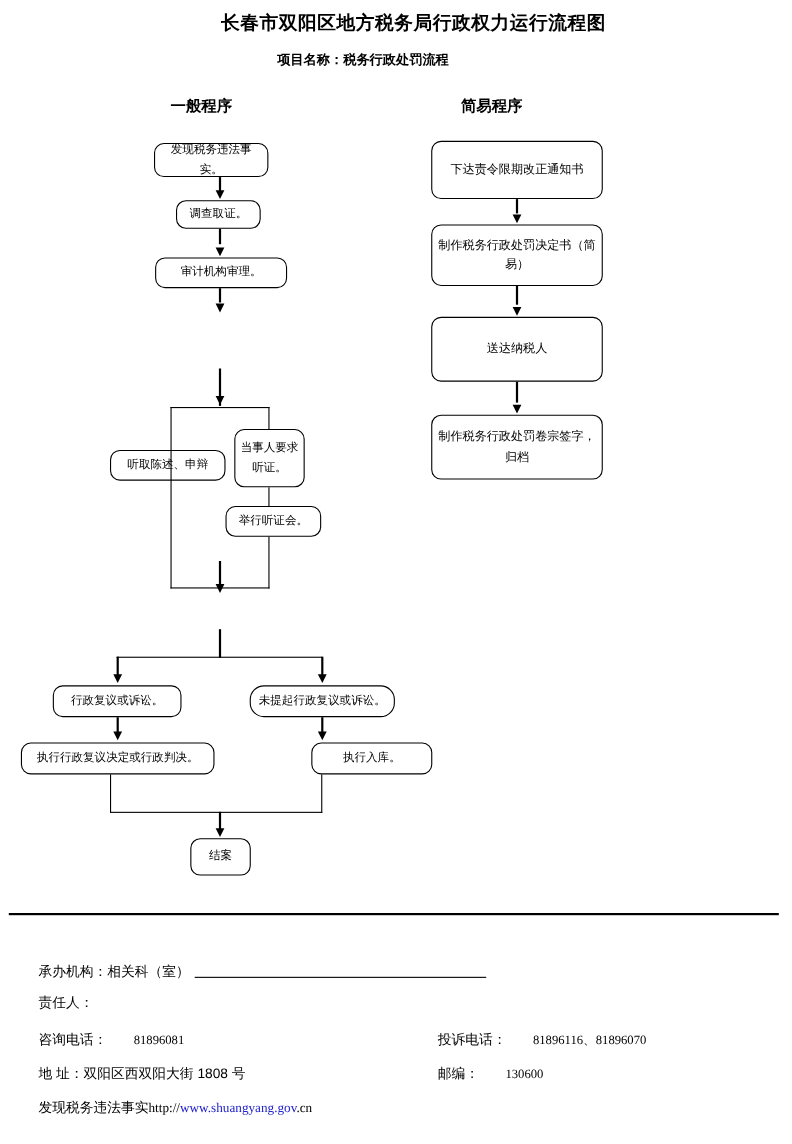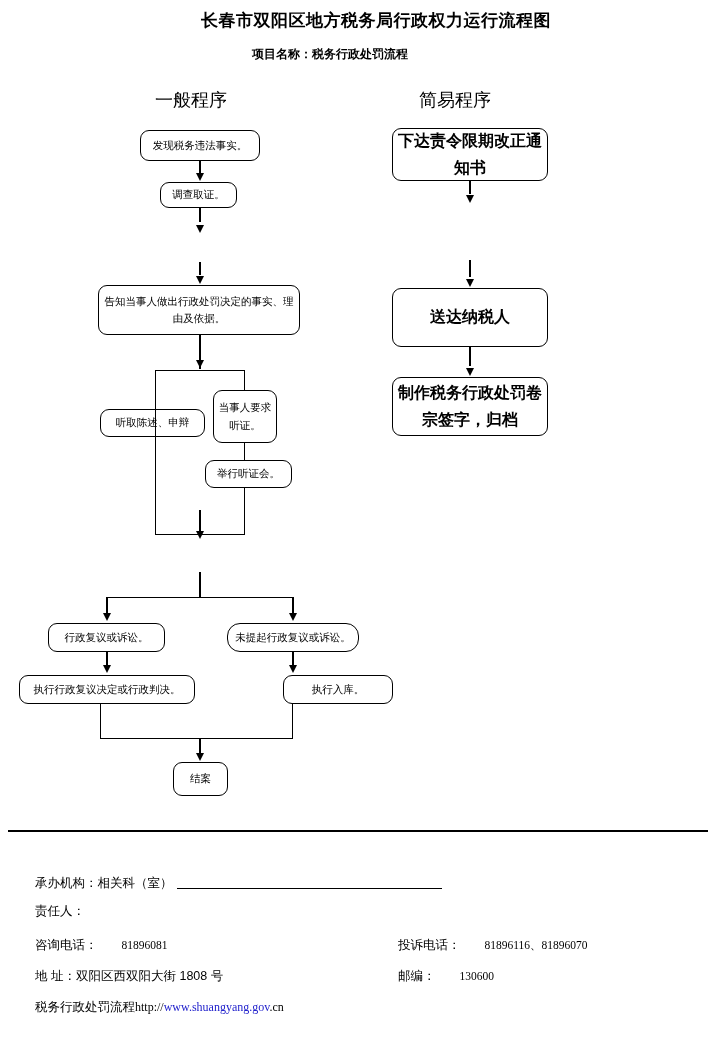--- a/index.html
+++ b/index.html
@@ -35,43 +35,43 @@
   .project-name {
     position: absolute;
     left: 0; top: 46px;
     width: 660px;
     text-align: center;
     font-size: 12px;
     font-weight: bold;
   }
   .col-heading {
     position: absolute;
-    font-size: 18px;
-    font-weight: normal;
+    font-size: 14px;
+    font-weight: bold;
   }
   .col-heading.left  { left: 155px; top: 88px; }
   .col-heading.right { left: 419px; top: 88px; }
 
   
   .node {
     position: absolute;
     box-sizing: border-box;
     border: 1.3px solid #000;
     border-radius: 9px;
     background: #fff;
     display: flex;
     align-items: center;
     justify-content: center;
     text-align: center;
     font-size: 10.5px;
     line-height: 1.65;
     padding: 2px 4px;
     font-family: "Liberation Sans", "DejaVu Sans", sans-serif;
   }
-  .node.big { font-size: 16px; font-weight: bold; }
+  .node.big { font-size: 11px; }
 
   
   .ln {
     position: absolute;
     background: #000;
   }
   .ln.v { width: 1.6px; }
   .ln.h { height: 1.6px; }
   .ln.thin.v { width: 1.2px; }
   .ln.thin.h { height: 1.2px; }
@@ -117,46 +117,47 @@
 </head>
 <body>
 
 <div class="page">
 
   <div class="doc-title">长春市双阳区地方税务局行政权力运行流程图</div>
   <div class="project-name">项目名称：税务行政处罚流程</div>
   <div class="col-heading left">一般程序</div>
   <div class="col-heading right">简易程序</div>
 
-  <div class="node" style="left:140px; top:130px; width:120px; height:31px;">发现税务违法事实。</div>
+  <div class="node" style="left:140px; top:130px; width:104px; height:31px;">发现税务违法事实。</div>
 
   <div class="node" style="left:160px; top:182px; width:77px; height:26px;">调查取证。</div>
 
-
-  <div class="node" style="left:98px; top:285px; width:202px; height:50px;">告知当事人做出行政处罚决定的事实、理由及依据。</div>
+  <div class="node" style="left:141px; top:234px; width:120px; height:28px;">审计机构审理。</div>
+
 
   <div class="node" style="left:100px; top:409px; width:105px; height:28px;">听取陈述、申辩</div>
 
   <div class="node" style="left:213px; top:390px; width:64px; height:53px;">当事人要求听证。</div>
 
   <div class="node" style="left:205px; top:460px; width:87px; height:28px;">举行听证会。</div>
 
 
   <div class="node" style="left:48px; top:623px; width:117px; height:29px;">行政复议或诉讼。</div>
 
   <div class="node" style="left:227px; top:623px; width:132px; height:29px;border-radius:13px;">未提起行政复议或诉讼。</div>
 
   <div class="node" style="left:19px; top:675px; width:176px; height:29px;">执行行政复议决定或行政判决。</div>
 
   <div class="node" style="left:239px; top:675px; width:110px; height:29px;margin-left:44px;">执行入库。</div>
 
   <div class="node" style="left:173px; top:762px; width:55px; height:34px;">结案</div>
 
   <div class="node big" style="left:392px; top:128px; width:156px; height:53px;">下达责令限期改正通知书</div>
 
+  <div class="node big" style="left:392px; top:204px; width:156px; height:56px;">制作税务行政处罚决定书（简易）</div>
 
   <div class="node big" style="left:392px; top:288px; width:156px; height:59px;">送达纳税人</div>
 
   <div class="node big" style="left:392px; top:377px; width:156px; height:59px;">制作税务行政处罚卷宗签字，归档</div>
 
   <div class="ln v" style="left:199px; top:161px; height:13px;"></div>
   <div class="arrow-down" style="left:195.5px; top:173px;"></div>
 
   <div class="ln v" style="left:199px; top:208px; height:14px;"></div>
   <div class="arrow-down" style="left:195.5px; top:225px;"></div>
@@ -228,16 +229,16 @@
 
   <div class="f-row" style="left:35px; top:968px;">
     <span class="f-label">地 址：</span><span class="f-label">双阳区西双阳大街 1808 号</span>
   </div>
 
   <div class="f-row" style="left:398px; top:968px;">
     <span class="f-label">邮编：</span><span class="f-val">130600</span>
   </div>
 
   <div class="f-row" style="left:35px; top:999px;">
-    <span class="f-label">税务行政处罚流程</span><span class="link-url"><span>http://</span><span class="link-mid">www.shuangyang.gov</span><span>.cn</span></span>
+    <span class="f-label">发现税务违法事实</span><span class="link-url"><span>http://</span><span class="link-mid">www.shuangyang.gov</span><span>.cn</span></span>
   </div>
 
 </div>
 
 </body></html>

